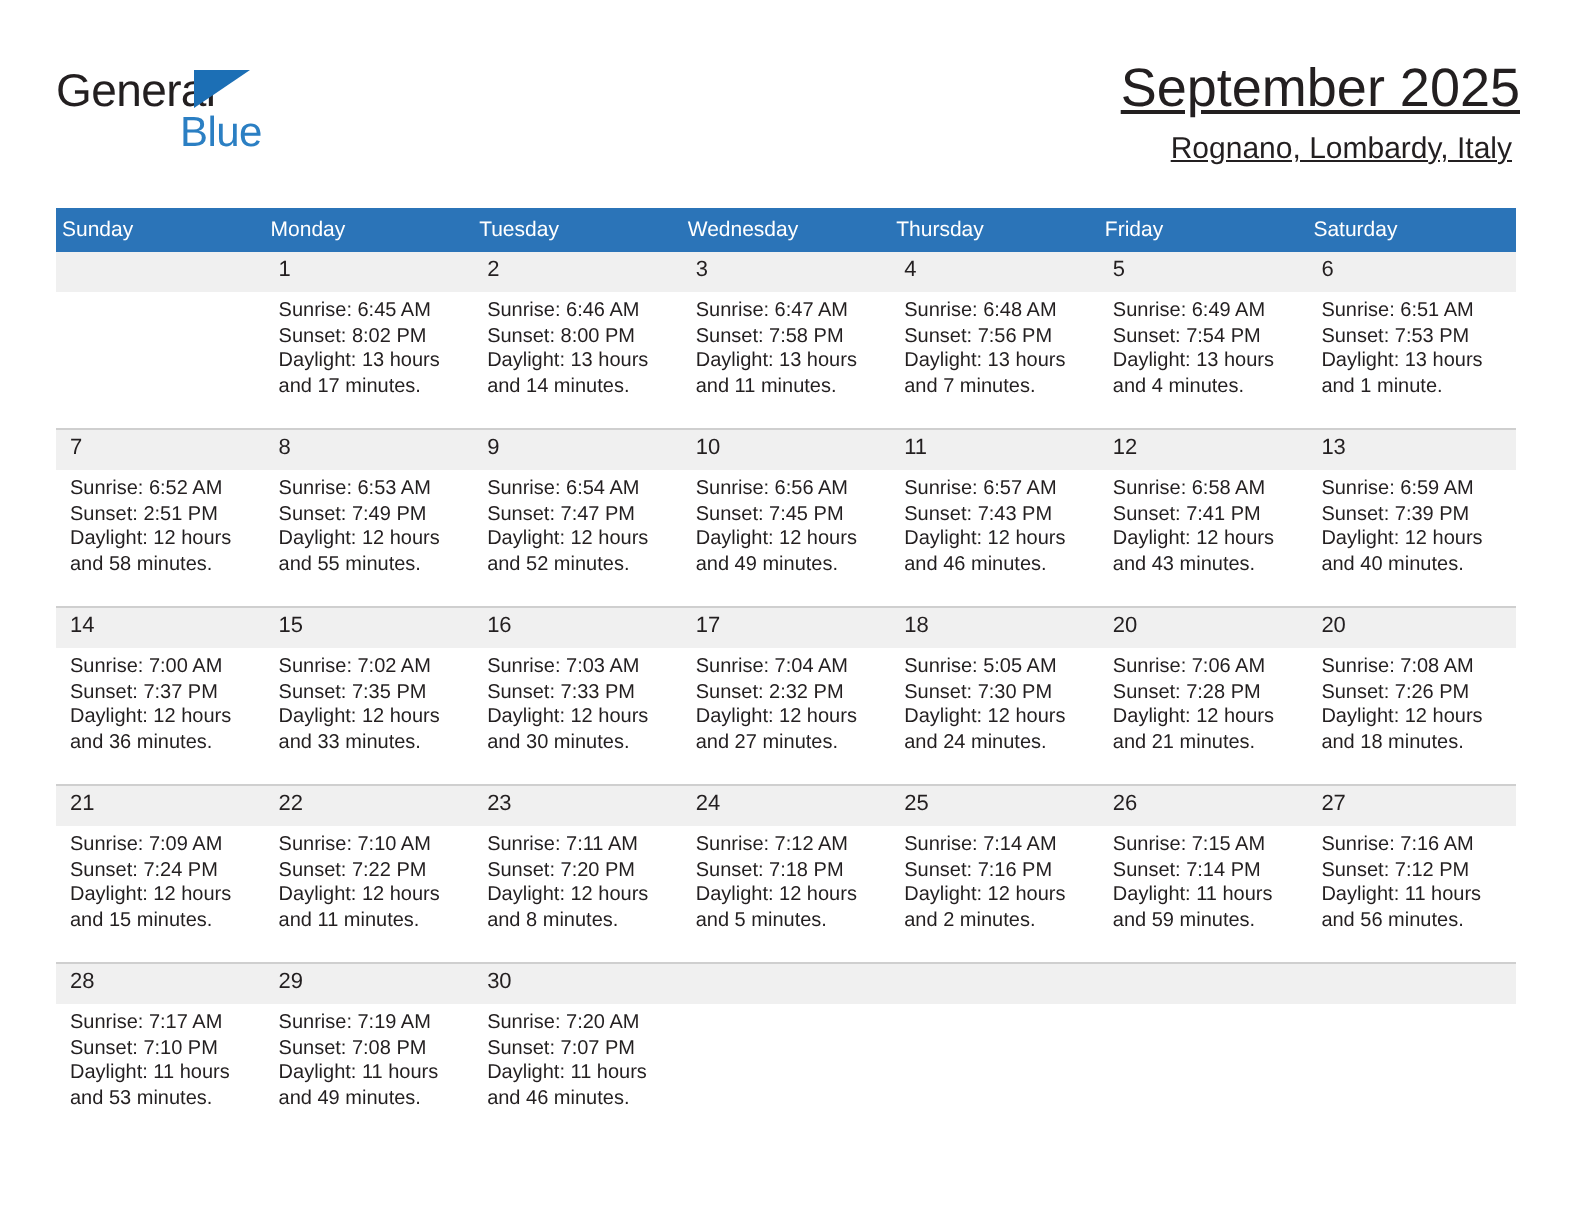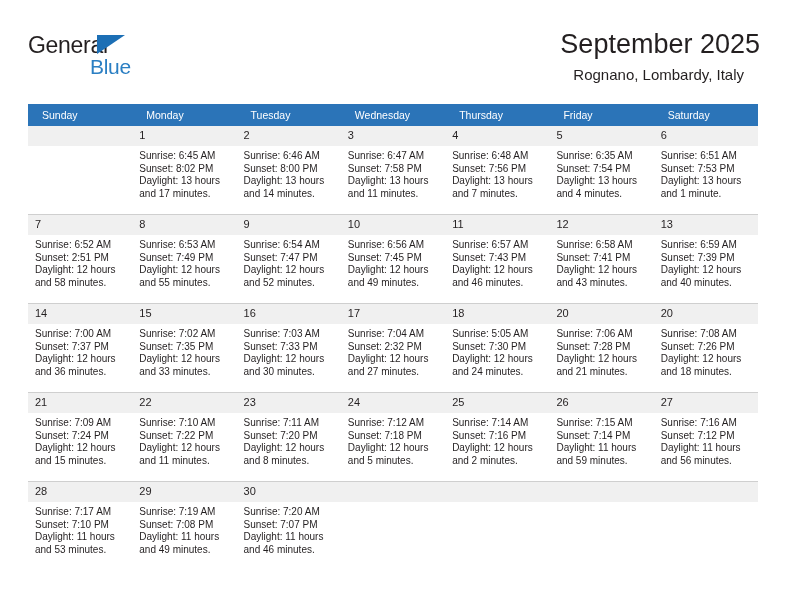--- a/index.html
+++ b/index.html
@@ -63,53 +63,54 @@
     line-height: 23px;
     color: #2b7fc3;
     letter-spacing: -0.3px;
   }
 
   .title-block {
     position: absolute;
     right: 0px;
     top: 0px;
     text-align: right;
+    text-decoration: underline;
   }
   .cal-title {
     font-size: 27px;
     line-height: 33px;
     color: #231f20;
     font-weight: normal;
     margin: 0;
     white-space: nowrap;
   }
   .cal-subtitle {
     font-size: 15px;
     line-height: 20px;
     color: #231f20;
-    margin: 4px 16px 0 0;
+    margin: 4px 4px 0 0;
     white-space: nowrap;
   }
 
   
   .calendar {
     position: absolute;
     left: 28px;
     top: 104px;
     width: 730px;
     border-collapse: collapse;
     table-layout: fixed;
   }
   .calendar th {
     background: #2b74b8;
     color: #ffffff;
     font-size: 10.5px;
     font-weight: normal;
     text-align: left;
-    padding: 5px 0 5px 14px;
+    padding: 5px 0 5px 3px;
     height: 11px;
     border: none;
     margin-top: 40px;
   }
   .calendar td {
     vertical-align: top;
     padding: 0;
     border: none;
     width: 104.28px;
     height: 88px;
@@ -229,21 +230,21 @@
                 <div>Sunset: 7:56 PM</div>
                 <div>Daylight: 13 hours</div>
                 <div>and 7 minutes.</div>
               </div>
             </div>
           </td>
           <td>
             <div class="daybox">
               <div class="daynum">5</div>
               <div class="details">
-                <div>Sunrise: 6:35 AM</div>
+                <div>Sunrise: 6:49 AM</div>
                 <div>Sunset: 7:54 PM</div>
                 <div>Daylight: 13 hours</div>
                 <div>and 4 minutes.</div>
               </div>
             </div>
           </td>
           <td>
             <div class="daybox">
               <div class="daynum">6</div>
               <div class="details">

